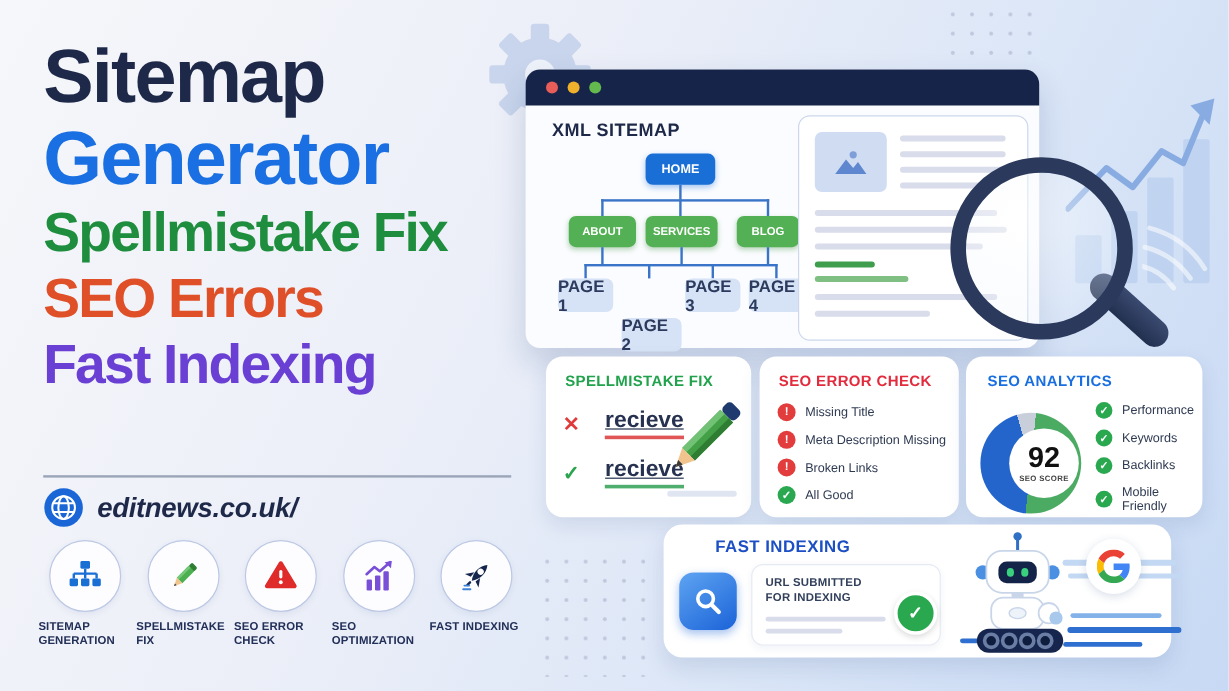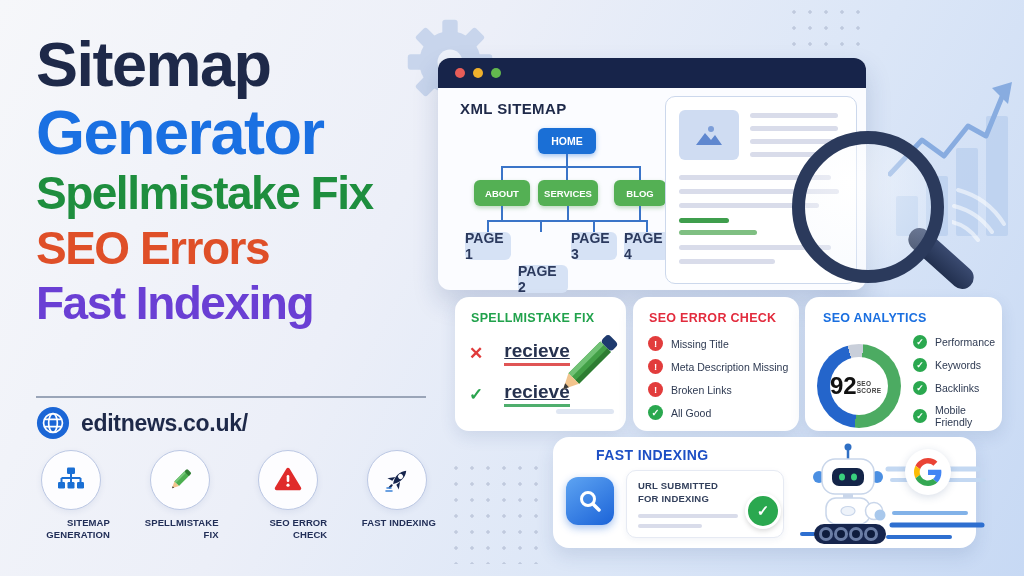--- a/index.html
+++ b/index.html
@@ -14,25 +14,25 @@
   .gear{left:402px;top:14px;width:96px;height:96px;}
   .growth{left:888px;top:78px;width:132px;height:165px;opacity:.85;}
   .arcs{left:952px;top:168px;width:70px;height:78px;opacity:.55;}
   
   .headline{left:36px;top:30px;font-weight:bold;letter-spacing:-1.5px;line-height:1.08;}
   .hl-big{font-size:63px;}
   .hl-small{font-size:46px;line-height:1.2;}
   .c-navy{color:#1e2949;} .c-blue{color:#1a70e2;} .c-green{color:#1e8e3e;}
   .c-orange{color:#df4f28;} .c-purple{color:#6a3fd4;}
   .divider{left:36px;top:396px;width:390px;height:2px;background:#9aa5b8;}
-  .urlrow{left:36px;top:406px;display:flex;align-items:center;gap:11px;}
+  .urlrow{left:36px;top:406px;display:flex;align-items:center;gap:11px;font-style:italic;}
   .url-text{font-size:23px;font-weight:bold;color:#1e2949;letter-spacing:-.3px;}
   
   .features{left:32px;top:450px;width:404px;display:flex;justify-content:space-between;}
-  .feature{width:78px;text-align:right;}
+  .feature{width:78px;text-align:left;}
   .fcircle{width:58px;height:58px;border-radius:50%;background:#fdfdff;border:1.5px solid #bcc8e4;
     margin:0 auto;display:flex;align-items:center;justify-content:center;box-shadow:0 2px 6px rgba(40,70,130,.08);}
   .flabel{margin-top:7px;font-size:9.5px;font-weight:bold;color:#222f58;line-height:1.3;letter-spacing:.1px;}
   
   .browser{left:438px;top:58px;width:428px;height:232px;border-radius:12px;background:#fbfcff;
     box-shadow:0 12px 26px rgba(25,55,115,.18);}
   .browser-bar{height:30px;background:#17244a;border-radius:12px 12px 0 0;display:flex;gap:8px;align-items:center;padding-left:17px;}
   .bdot{width:10px;height:10px;border-radius:50%;}
   .bdot-red{background:#e85d58;} .bdot-yellow{background:#efb02c;} .bdot-green{background:#63b84e;}
   .browser-body{position:relative;height:202px;}
@@ -65,22 +65,22 @@
   .errlist{margin:11px 0 0 15px;}
   .errrow{display:flex;align-items:center;gap:8px;margin-bottom:8px;}
   .dotic{width:15px;height:15px;border-radius:50%;color:#fff;font-size:9.5px;font-weight:bold;
     display:flex;align-items:center;justify-content:center;flex:0 0 auto;}
   .dotic-err{background:#e23c3c;} .dotic-ok{background:#2aa84f;}
   .errlabel{font-size:10.5px;font-weight:500;color:#2e3a52;}
   .card3{left:805px;width:197px;}
   .ana-body{display:flex;align-items:center;margin:10px 0 0 12px;gap:12px;}
   .donut{width:84px;height:84px;border-radius:50%;position:relative;flex:0 0 auto;
     background:conic-gradient(#c9cfda 0 6deg,#4cab62 6deg 186deg,#2465cb 186deg 344deg,#c9cfda 344deg);}
-  .donut-hole{position:absolute;left:13px;top:13px;width:58px;height:58px;border-radius:50%;background:#fff;
-    display:flex;align-items:center;justify-content:center;}
+  .donut-hole{position:absolute;left:24px;top:13px;width:58px;height:58px;border-radius:50%;background:#fff;
+    display:flex;flex-direction:column;align-items:center;justify-content:center;}
   .score{font-size:24px;font-weight:bold;color:#111;line-height:1;}
   .score-label{font-size:6.5px;font-weight:bold;color:#444;letter-spacing:.3px;margin-top:2px;}
   .analist .errrow{margin-bottom:9px;}
   .dotic-sm{width:14px;height:14px;font-size:9px;}
   
   .fastcard{left:553px;top:437px;width:423px;height:111px;background:#fff;border-radius:16px;
     box-shadow:0 8px 18px rgba(40,70,130,.13);}
   .fast-title{left:43px;top:10px;font-size:14px;font-weight:bold;letter-spacing:.4px;}
   .searchbtn{left:13px;top:40px;width:48px;height:48px;border-radius:12px;
     background:linear-gradient(145deg,#5ea4f2,#1b63d8);box-shadow:0 3px 8px rgba(27,99,216,.4);
@@ -195,20 +195,34 @@
       <div class="fcircle">
         <svg width="28" height="26" viewBox="0 0 28 26">
           <path d="M14 2.5 L25.5 21.5 H2.5 Z" fill="#e02b2b" stroke="#e02b2b" stroke-width="3.5" stroke-linejoin="round"></path>
           <rect x="12.7" y="8" width="2.6" height="7" rx="1.3" fill="#fff"></rect>
           <circle cx="14" cy="18.2" r="1.6" fill="#fff"></circle>
         </svg>
       </div>
       <div class="flabel">SEO ERROR CHECK</div>
     </div>
 
+    <div class="feature">
+      <div class="fcircle">
+        <svg width="30" height="30" viewBox="0 0 30 30">
+          <g fill="#7a4fd8">
+            <rect x="4.5" y="18" width="4.5" height="9" rx="1"></rect>
+            <rect x="11.5" y="14.5" width="4.5" height="12.5" rx="1"></rect>
+            <rect x="18.5" y="11" width="4.5" height="16" rx="1"></rect>
+          </g>
+          <path d="M4.5 13.5 L11 7.5 L15.5 11 L24 3.5" fill="none" stroke="#7a4fd8" stroke-width="2.2" stroke-linecap="round" stroke-linejoin="round"></path>
+          <polygon points="25.5,2.5 19.5,3.5 24.8,8.5" fill="#7a4fd8"></polygon>
+        </svg>
+      </div>
+      <div class="flabel">SEO OPTIMIZATION</div>
+    </div>
 
     <div class="feature">
       <div class="fcircle">
         <svg width="28" height="28" viewBox="0 0 28 28">
           <g transform="rotate(45 14 14)" fill="#16254d">
             <path d="M14 1 C18.2 6 18.6 13.5 14 19.5 C9.4 13.5 9.8 6 14 1 Z"></path>
             <circle cx="14" cy="9" r="2.6" fill="#fff"></circle>
             <path d="M10.6 13 L6 19.5 L11.2 17.8 Z"></path>
             <path d="M17.4 13 L22 19.5 L16.8 17.8 Z"></path>
             <rect x="13" y="20.5" width="2" height="5" rx="1"></rect>

